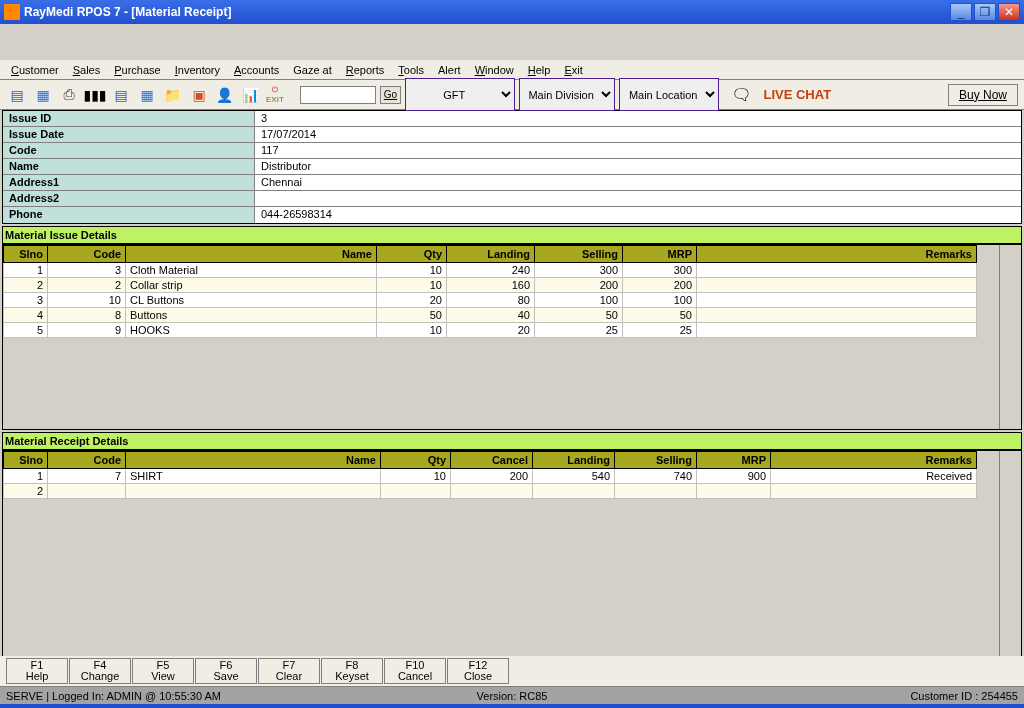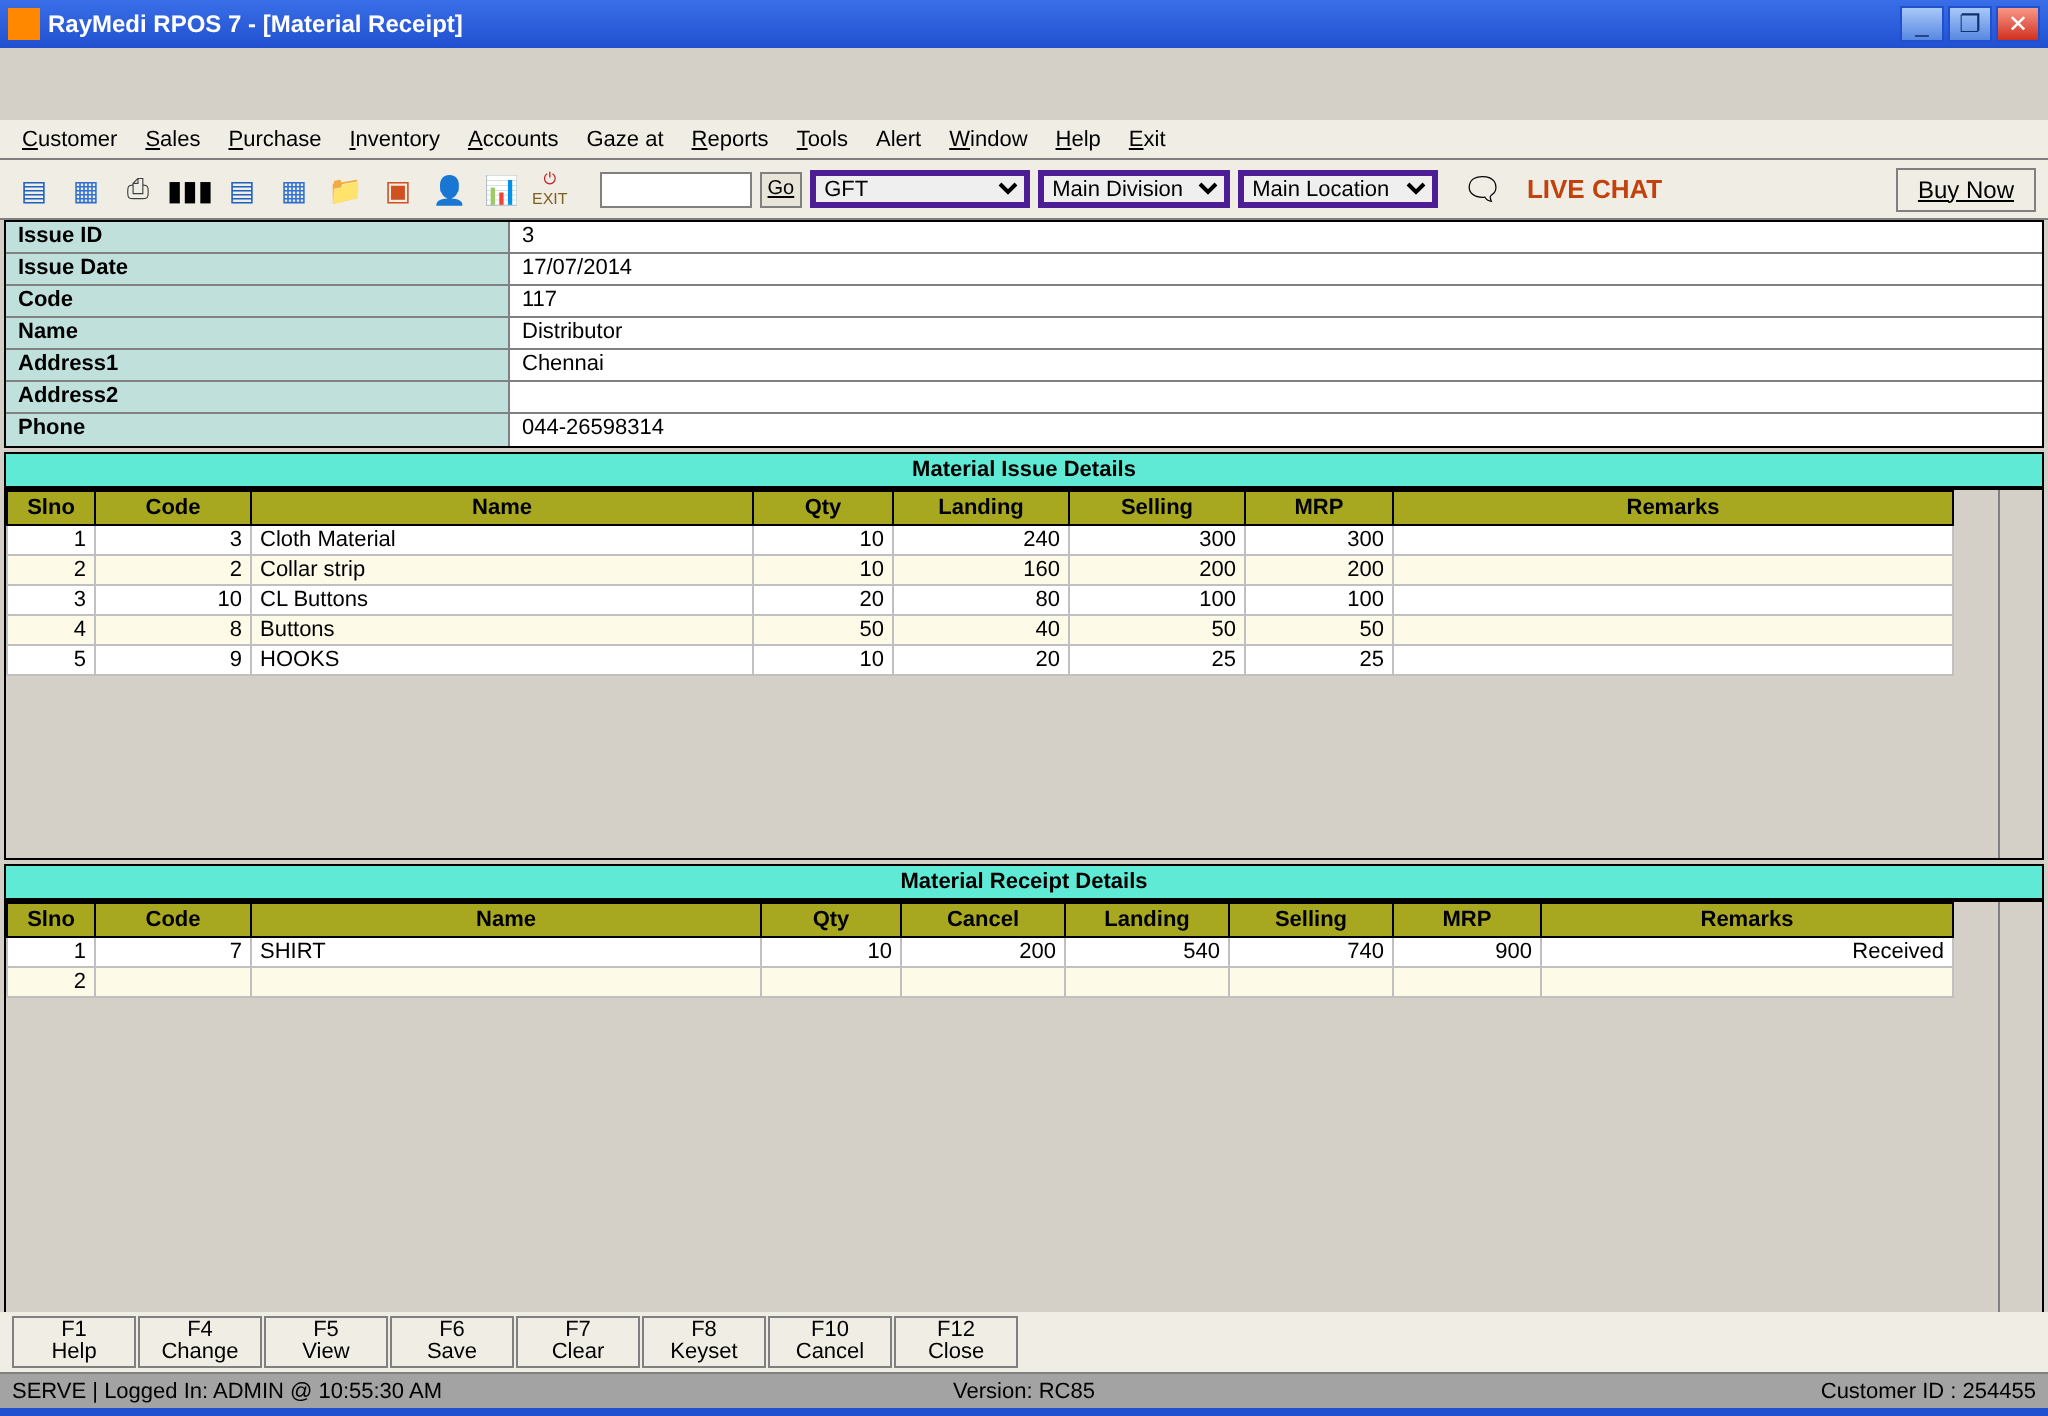--- a/index.html
+++ b/index.html
@@ -11,33 +11,33 @@
 .titlebar .min, .titlebar .max { background: linear-gradient(#a8c8f8, #5888e0); color: #103070; }
 .titlebar .close { background: linear-gradient(#f89888, #d03020); color: white; }
 .menubar { background: #f0eee4; border-bottom: 1px solid #808080; height: 20px; display: flex; align-items: center; padding: 0 4px; margin-top: 36px; }
 .menubar span { padding: 2px 7px; cursor: default; }
 .menubar u { text-decoration: underline; }
 .toolbar { background: #f0eee4; height: 30px; display: flex; align-items: center; padding: 2px 6px; gap: 4px; border-bottom: 1px solid #808080; }
 .toolbar .tbicon { width: 22px; height: 22px; display: flex; align-items: center; justify-content: center; font-size: 14px; color: #2060c0; border: 1px solid transparent; }
 .toolbar .sep { width: 8px; }
 .toolbar input[type=text] { height: 18px; border: 1px solid #808080; padding: 0 2px; font-size: 11px; }
 .toolbar .gobtn { height: 18px; font-size: 10px; border: 1px solid #808080; background: #e8e4d8; padding: 0 3px; }
-.toolbar select { height: 19px; font-size: 11px; border: 3px solid #4c1d95; }
+.toolbar select { height: 33px; font-size: 11px; border: 1px solid #4c1d95; text-align: center; }
 .toolbar .live { font-weight: bold; font-size: 13px; margin-left: 8px; color: #c2410c; }
 .toolbar .buybtn { margin-left: auto; height: 22px; padding: 0 10px; border: 1px solid #808080; background: #f0eee4; font-size: 12px; text-decoration: underline; }
 .exitbtn { display: flex; flex-direction: column; align-items: center; font-size: 8px; color: #806020; }
 .headerform { border: 1px solid #000; margin: 0 2px; }
 .headerform .row { display: flex; border-bottom: 1px solid #808080; height: 16px; }
 .headerform .row:last-child { border-bottom: none; }
 .headerform .lbl { width: 252px; background: #c0e0dc; padding: 1px 6px; font-weight: bold; border-right: 1px solid #808080; }
 .headerform .val { flex: 1; background: white; padding: 1px 6px; }
-.sectionhdr { background: #5eead4; text-align: center; font-weight: bold; padding: 2px; border: 1px solid #000; margin: 2px 2px 0 2px; }
+.sectionhdr { background: #bef264; text-align: left; font-weight: bold; padding: 2px; border: 1px solid #000; margin: 2px 2px 0 2px; }
 .gridwrap { border: 1px solid #000; margin: 0 2px; background: #d4d0c8; }
 table.grid { border-collapse: collapse; width: calc(100% - 22px); }
-table.grid th { background: #a8a820; color: black; font-weight: bold; text-align: center; padding: 2px 4px; border: 1px solid #000; height: 16px; margin-top: 34px; }
+table.grid th { background: #a8a820; color: black; font-weight: bold; text-align: right; padding: 2px 4px; border: 1px solid #000; height: 16px; margin-top: 34px; }
 table.grid td { background: white; padding: 1px 4px; border: 1px solid #c0c0c0; height: 15px; }
 table.grid tr.alt td { background: #fdfbe8; }
 table.grid td.r { text-align: right; }
 .issuegrid { height: 186px; overflow: hidden; display: flex; flex-direction: column; }
 .issuegrid .scrollcorner { width: 22px; background: #d4d0c8; border-left: 1px solid #808080; }
 .issuegrid .bodyrow { display: flex; flex: 1; }
 .issuegrid .tablearea { flex: 1; }
 .receiptgrid { height: 228px; overflow: hidden; display: flex; }
 .receiptgrid .tablearea { flex: 1; }
 .receiptgrid .scrollcorner { width: 22px; background: #d4d0c8; border-left: 1px solid #808080; }

